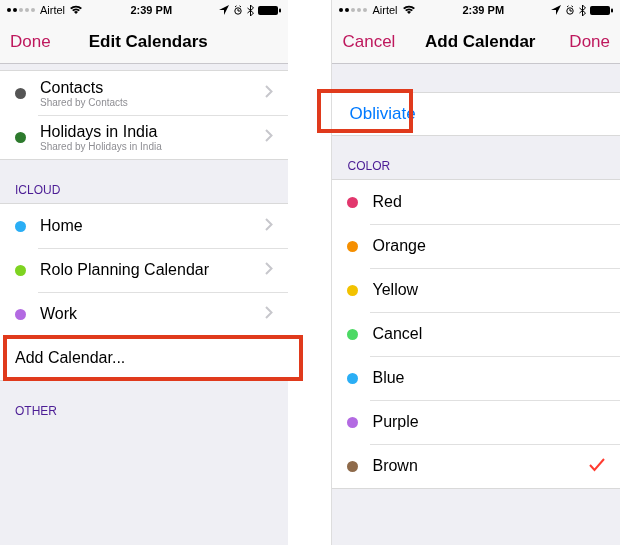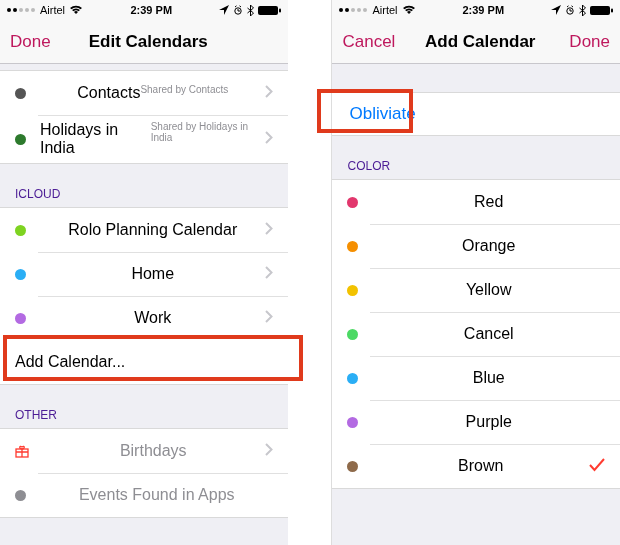--- a/index.html
+++ b/index.html
@@ -105,21 +105,21 @@
   .dot {
     width: 11px;
     height: 11px;
     border-radius: 50%;
     margin-right: 14px;
     flex-shrink:0;
   }
   .label-col {
     flex:1;
     display:flex;
-    flex-direction:row;
+    flex-direction:column;
     justify-content:center;
   }
   .label-main { font-size: 16px; color:#000; }
   .label-sub { font-size: 10px; color:#8e8e93; }
   .label-gray .label-main { color:#8e8e93; }
   .chev {
     color:#c7c7cc;
     flex-shrink:0;
   }
   .check {
@@ -233,79 +233,54 @@
             </div>
             <span class="chev"><svg width="8" height="13" viewBox="0 0 8 13">
                 <path d="M1 1 L6.5 6.5 L1 12" stroke="#c7c7cc" stroke-width="2" fill="none"></path>
               </svg></span>
           </div>
         </div>
 
       <div class="sec-header">ICLOUD</div>
       <div class="group" style="position:relative">
         <div id="left-icloud-group">
+            <div class="row">
+              <span class="dot" style="background:#2aaef5"></span>
+              <div class="label-col">
+                <span class="label-main">Home</span>
+              </div>
+              <span class="chev"><svg width="8" height="13" viewBox="0 0 8 13">
+                  <path d="M1 1 L6.5 6.5 L1 12" stroke="#c7c7cc" stroke-width="2" fill="none"></path>
+                </svg></span>
+            </div>
             <div class="row">
               <span class="dot" style="background:#7ed321"></span>
               <div class="label-col">
                 <span class="label-main">Rolo Planning Calendar</span>
               </div>
               <span class="chev"><svg width="8" height="13" viewBox="0 0 8 13">
                   <path d="M1 1 L6.5 6.5 L1 12" stroke="#c7c7cc" stroke-width="2" fill="none"></path>
                 </svg></span>
             </div>
             <div class="row">
-              <span class="dot" style="background:#2aaef5"></span>
-              <div class="label-col">
-                <span class="label-main">Home</span>
-              </div>
-              <span class="chev"><svg width="8" height="13" viewBox="0 0 8 13">
-                  <path d="M1 1 L6.5 6.5 L1 12" stroke="#c7c7cc" stroke-width="2" fill="none"></path>
-                </svg></span>
-            </div>
-            <div class="row">
               <span class="dot" style="background:#b36ae2"></span>
               <div class="label-col">
                 <span class="label-main">Work</span>
               </div>
               <span class="chev"><svg width="8" height="13" viewBox="0 0 8 13">
                   <path d="M1 1 L6.5 6.5 L1 12" stroke="#c7c7cc" stroke-width="2" fill="none"></path>
                 </svg></span>
             </div>
           </div>
         <div class="row noindent" style="position:relative">
           <span class="label-main">Add Calendar...</span>
         </div>
       </div>
 
       <div class="sec-header">OTHER</div>
-      <div class="group">
-        <div class="row label-gray">
-          <span class="gifticon">
-            <svg width="14" height="14" viewBox="0 0 14 14">
-                <rect x="1" y="5" width="12" height="8" fill="none" stroke="#ff3b30" stroke-width="1.3"></rect>
-                <path d="M7 5 L7 13 M1 8 L13 8" stroke="#ff3b30" stroke-width="1.3"></path>
-                <path d="M7 5 C4 5 4 1 7 3 C10 1 10 5 7 5" fill="none" stroke="#ff3b30" stroke-width="1.3"></path>
-              </svg>
-          </span>
-          <div class="label-col">
-              <span class="label-main">Birthdays</span>
-            </div>
-          <span class="chev">
-            <svg width="8" height="13" viewBox="0 0 8 13">
-                <path d="M1 1 L6.5 6.5 L1 12" stroke="#c7c7cc" stroke-width="2" fill="none"></path>
-              </svg>
-          </span>
-        </div>
-        <div class="row label-gray">
-          <span class="dot" style="background:#8e8e93"></span>
-          <div class="label-col">
-              <span class="label-main">Events Found in Apps</span>
-            </div>
-        </div>
-      </div>
     </div>
   </div>
 
   <div class="phone">
     <div class="status">
       <div class="left">
         <span>
           <svg width="30" height="8" viewBox="0 0 30 8">
               <circle cx="3" cy="4" r="2" fill="#000"></circle>
               <circle cx="9" cy="4" r="2" fill="#000"></circle>

